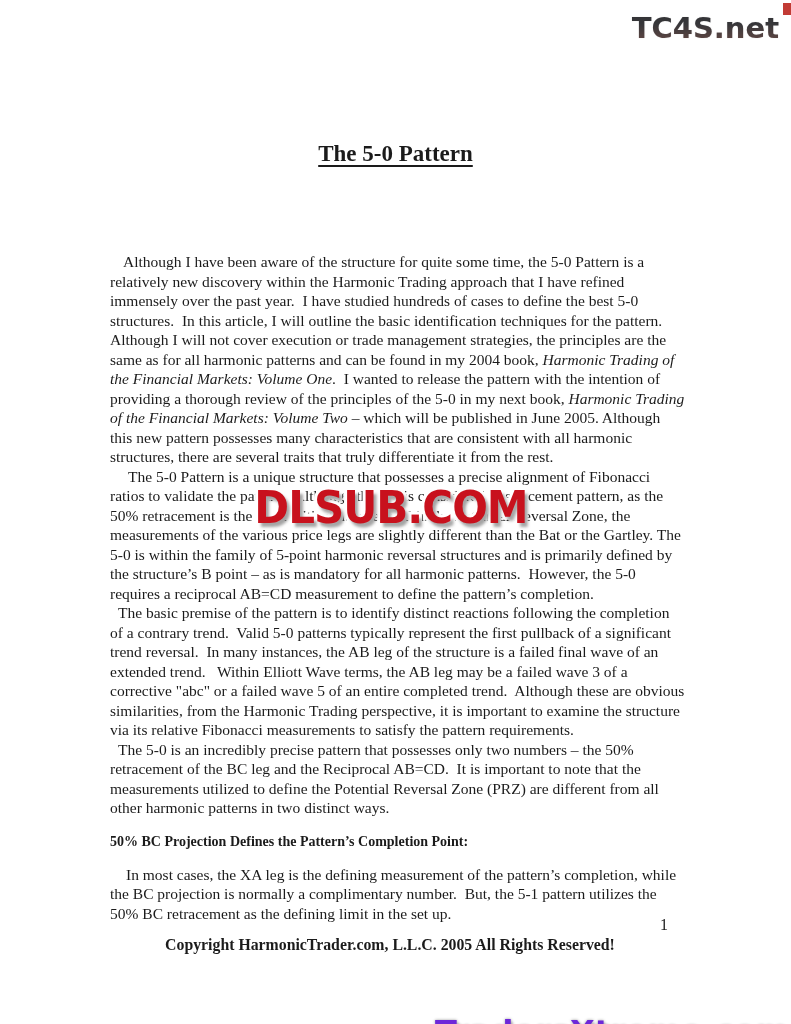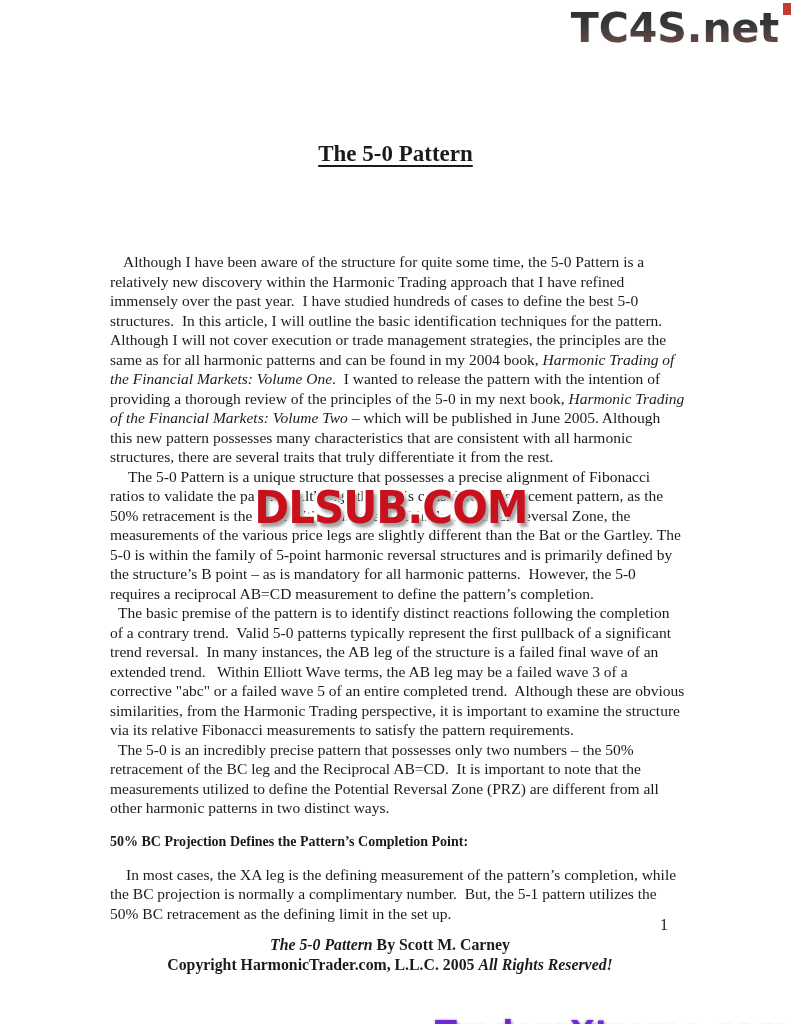--- a/index.html
+++ b/index.html
@@ -3,21 +3,21 @@
 <meta charset="utf-8">
 <style>
   html,body{margin:0;padding:0;}
   body{
     width:791px;height:1024px;position:relative;background:#ffffff;overflow:hidden;
     font-family:"Liberation Serif", serif;color:#1b1b1b;
   }
   
   .tc4s-logo{
     position:absolute;top:3px;right:12px;
-    font-family:"DejaVu Sans", sans-serif;font-weight:bold;font-size:41px;line-height:50px;
+    font-family:"DejaVu Sans", sans-serif;font-weight:bold;font-size:29px;line-height:50px;
     letter-spacing:0px;
     background:linear-gradient(to bottom,#2b2b2f 0%,#36363a 42%,#6f4c47 78%,#a3837b 100%);
     -webkit-background-clip:text;background-clip:text;
     color:#3a3a3e;-webkit-text-fill-color:transparent;
     text-shadow:0 0 1px rgba(60,60,60,.25);
   }
   .corner-red-square{
     position:absolute;top:3px;right:0;width:8px;height:12px;background:#c23b35;
   }
   
@@ -87,17 +87,16 @@
   <p class="p4"><span>The 5-0 is an incredibly precise pattern that possesses only two numbers – the 50% retracement of the BC leg and the Reciprocal AB=CD.  It is important to note that the measurements utilized to define the Potential Reversal Zone (PRZ) are different from all other harmonic patterns in two distinct ways.</span></p>
   <p class="section-heading">50% BC Projection Defines the Pattern’s Completion Point:</p>
   <p class="p5"><span>In most cases, the XA leg is the defining measurement of the pattern’s completion, while the BC projection is normally a complimentary number.  But, the 5-1 pattern utilizes the 50% BC retracement as the defining limit in the set up.</span></p>
 </div>
 
 <div class="watermark">DLSUB.COM</div>
 
 <div class="page-number">1</div>
 
 <div class="footer">
-  <div><span style="font-style: italic; font-weight: bold;">The 5-0 Pattern</span><span style="font-weight: bold;"> By Scott M. Carney</span></div>
-  <div><span style="font-weight: bold; margin-top: 24px;">Copyright HarmonicTrader.com, L.L.C. 2005 </span><span style="font-style: italic; font-weight: bold;">All Rights Reserved!</span></div>
+  <div><span style="font-weight: bold; margin-top: 24px;">Copyright HarmonicTrader.com, L.L.C. 2005 </span><span style="font-weight: bold;">All Rights Reserved!</span></div>
 </div>
 
 <div class="tx-logo">TradersXtreme.com</div>
 
 </body></html>

